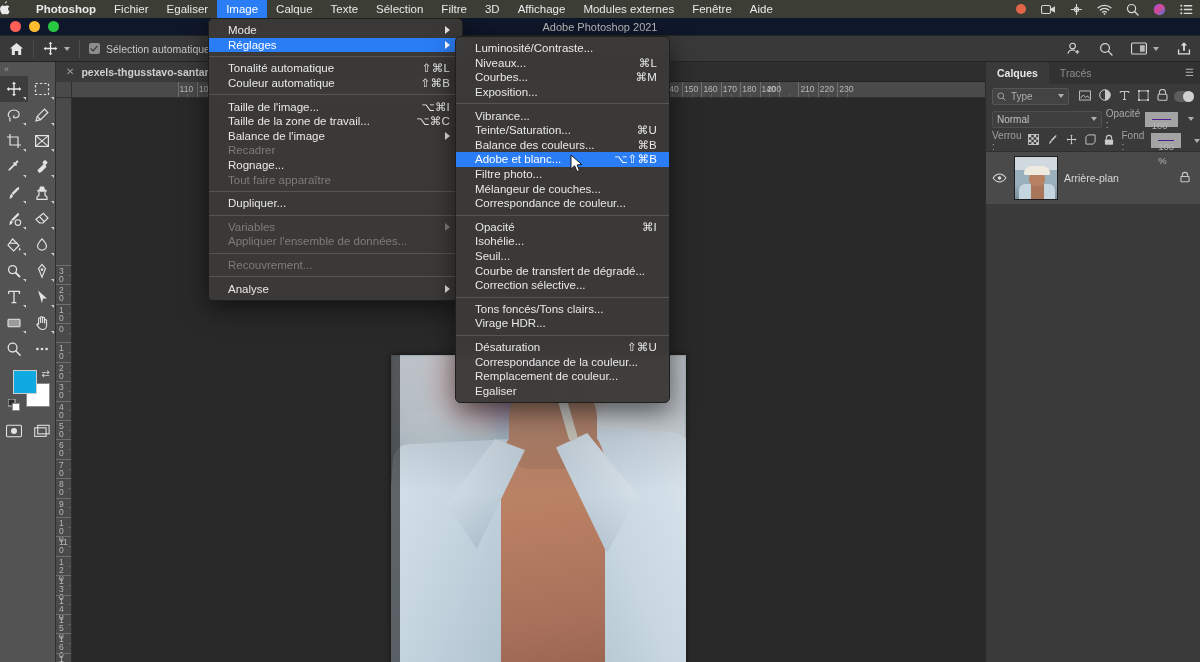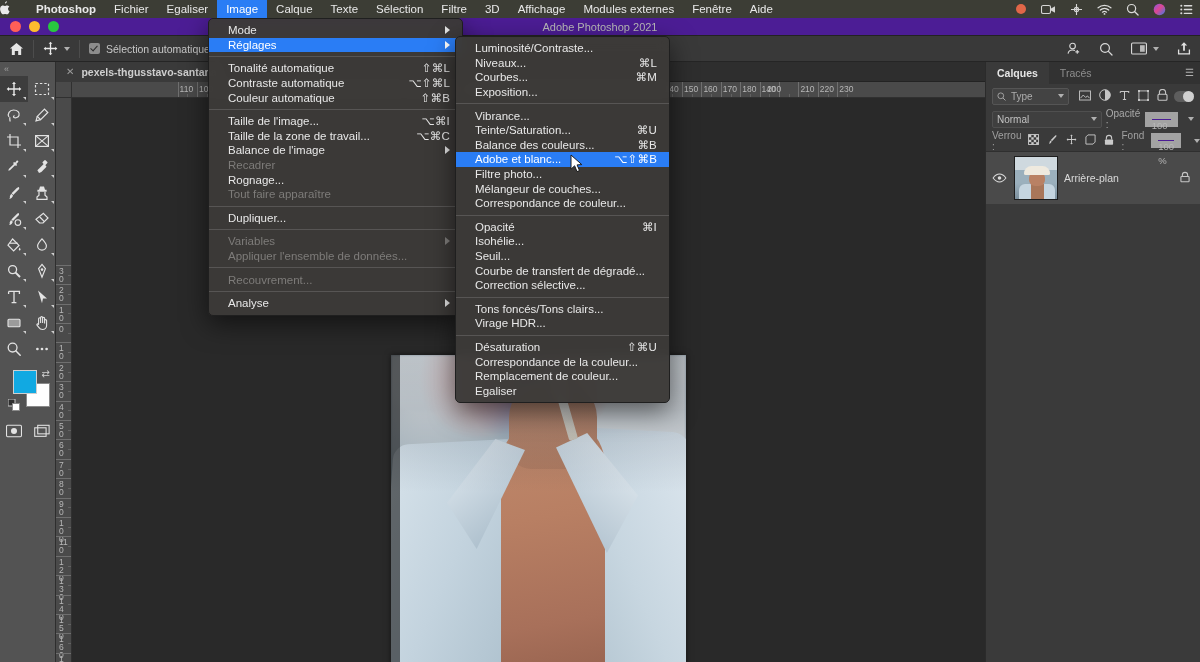--- a/index.html
+++ b/index.html
@@ -24,21 +24,21 @@
   .macbar .mitem { padding: 0 9px; height: 18px; line-height: 18px; white-space: nowrap; }
   .macbar .mitem.bold { font-weight: bold; padding-left: 2px; }
   .macbar .mitem.active { background: #2a7df5; color: #fff; }
   .macbar .spacer { flex: 1; }
   .macbar .ricon { padding: 0 7px; opacity: .92; display:flex; align-items:center; }
   .macbar svg { display:block; }
 
   
   .ps-titlebar {
     position: absolute; left: 0; top: 18px; width: 1200px; height: 18px;
-    background: #4c1d95; border-bottom: 1px solid #232323;
+    background: #0f172a; border-bottom: 1px solid #232323;
     display: flex; align-items: center;
   }
   .traffic { display: flex; gap: 8px; padding-left: 10px; }
   .tl { width: 11px; height: 11px; border-radius: 50%; }
   .tl.r { background: #ff5f57; } .tl.y { background: #febc2e; } .tl.g { background: #28c840; }
   .ps-title {
     position: absolute; left: 0; right: 0; text-align: center;
     font-size: 11px; color: #b9b9b9;
   }
 
@@ -861,24 +861,20 @@
       <div class="mi hl">
         <span>Réglages</span>
         <span class="arw"></span>
       </div>
       <div class="msep"></div>
       <div class="mi">
         <span>Tonalité automatique</span>
         <span class="sc">⇧⌘L</span>
       </div>
       <div class="mi">
-        <span>Contraste automatique</span>
-        <span class="sc">⌥⇧⌘L</span>
-      </div>
-      <div class="mi">
         <span>Couleur automatique</span>
         <span class="sc">⇧⌘B</span>
       </div>
       <div class="msep"></div>
       <div class="mi">
         <span>Taille de l'image...</span>
         <span class="sc">⌥⌘I</span>
       </div>
       <div class="mi">
         <span>Taille de la zone de travail...</span>

